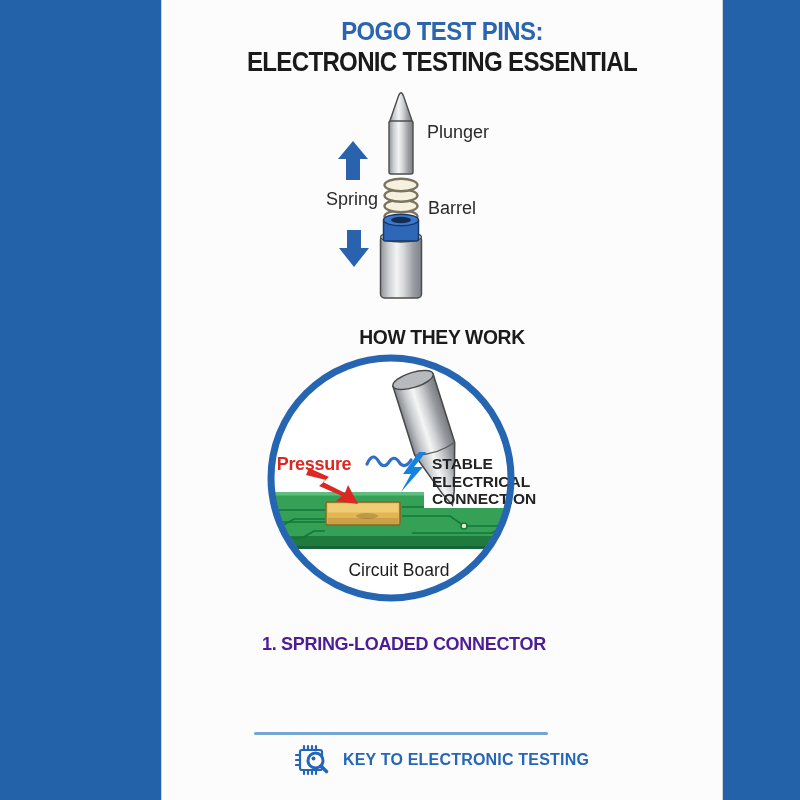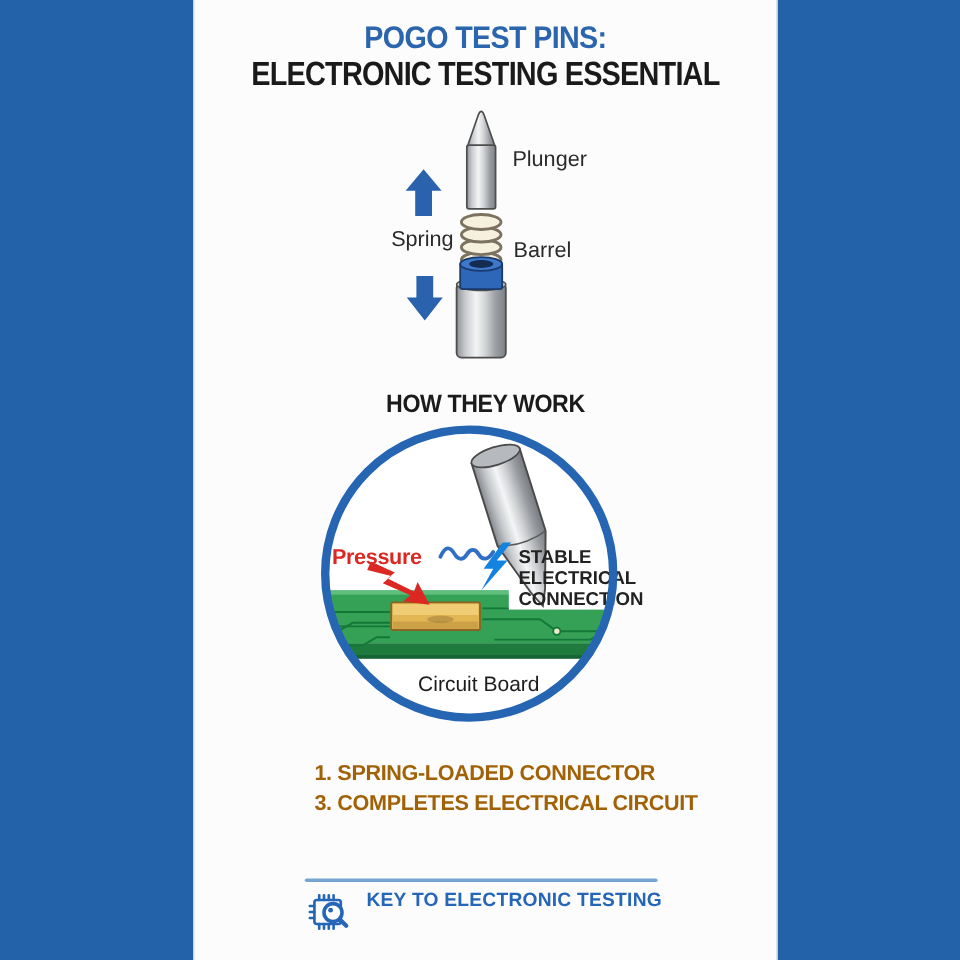--- a/index.html
+++ b/index.html
@@ -2,21 +2,21 @@
 <html><head>
 <meta charset="utf-8">
 <style>
   html,body{margin:0;padding:0;}
   body{
     width:800px;height:800px;position:relative;overflow:hidden;
     background:#2361A9;
     font-family:"Liberation Sans", sans-serif;
   }
   .panel{
-    position:absolute;left:161px;top:0;width:487px;height:800px;
+    position:absolute;left:161px;top:0;width:562px;height:800px;
     background:#FCFCFC;
     border-left:1px solid #C9D3E0;border-right:1px solid #C9D3E0;
     box-sizing:border-box;
   }
   .title1{
     position:absolute;top:16px;left:0;width:100%;text-align:center;
     font-size:26px;font-weight:700;color:#2A65AD;letter-spacing:-0.6px;
     transform:scaleX(0.92);transform-origin:center;
   }
   .title2{
@@ -26,30 +26,30 @@
   }
   .exploded-svg{position:absolute;top:85px;left:0;}
   .how-heading{
     position:absolute;top:325px;left:0;width:100%;text-align:center;
     font-size:21px;font-weight:600;color:#1B1B1B;letter-spacing:-0.4px;
     transform:scaleX(0.92);transform-origin:center;
   }
   .circle-svg{position:absolute;top:350px;left:0;}
   .features{
     position:absolute;top:632px;left:100px;
-    font-size:18px;font-weight:600;color:#a16207;line-height:25.4px;
+    font-size:18px;font-weight:600;color:#4c1d95;line-height:25.4px;
     letter-spacing:-0.3px;
   }
   .divider{
     position:absolute;top:732px;left:92px;width:294px;height:2.5px;
     background:#76A5D2;border-radius:2px;
   }
   .footer-row{
     position:absolute;top:742px;left:0;width:100%;
-    display:flex;align-items:flex-start;justify-content:center;gap:12px;
+    display:flex;align-items:center;justify-content:center;gap:12px;
   }
   .footer-text{
     font-size:16px;font-weight:700;color:#2566B8;letter-spacing:0.2px;
   }
   svg text{font-family:"Liberation Sans", sans-serif;}
   .part-label{font-size:18px;font-weight:500;fill:#2A2A2A;}
 </style>
 </head>
 <body>
 
@@ -176,21 +176,20 @@
       <text x="270" y="136.5">ELECTRICAL</text>
       <text x="270" y="154">CONNECTION</text>
     </g>
     <text x="237" y="226" text-anchor="middle" font-size="17.5" font-weight="500" fill="#1D1D1D">Circuit Board</text>
 
     <circle cx="229" cy="128" r="120" fill="none" stroke="#2565B2" stroke-width="7"></circle>
   </svg>
 
   <div class="features">
     <div>1. SPRING-LOADED CONNECTOR</div>
-    <div>3. COMPLETES ELECTRICAL CIRCUIT</div>
   </div>
 
   <div class="divider"></div>
   <div class="footer-row">
     <svg width="36" height="36" viewBox="0 0 36 36">
       <g stroke="#2566B8" stroke-width="2.2" fill="none" stroke-linecap="round">
         <rect x="5" y="8" width="22" height="20" rx="2"></rect>
         <path d="M9,4 V8 M13,4 V8 M17,4 V8 M21,4 V8"></path>
         <path d="M9,28 V32 M13,28 V32 M17,28 V32 M21,28 V32"></path>
         <path d="M1,13 H5 M1,18 H5 M1,23 H5"></path>

